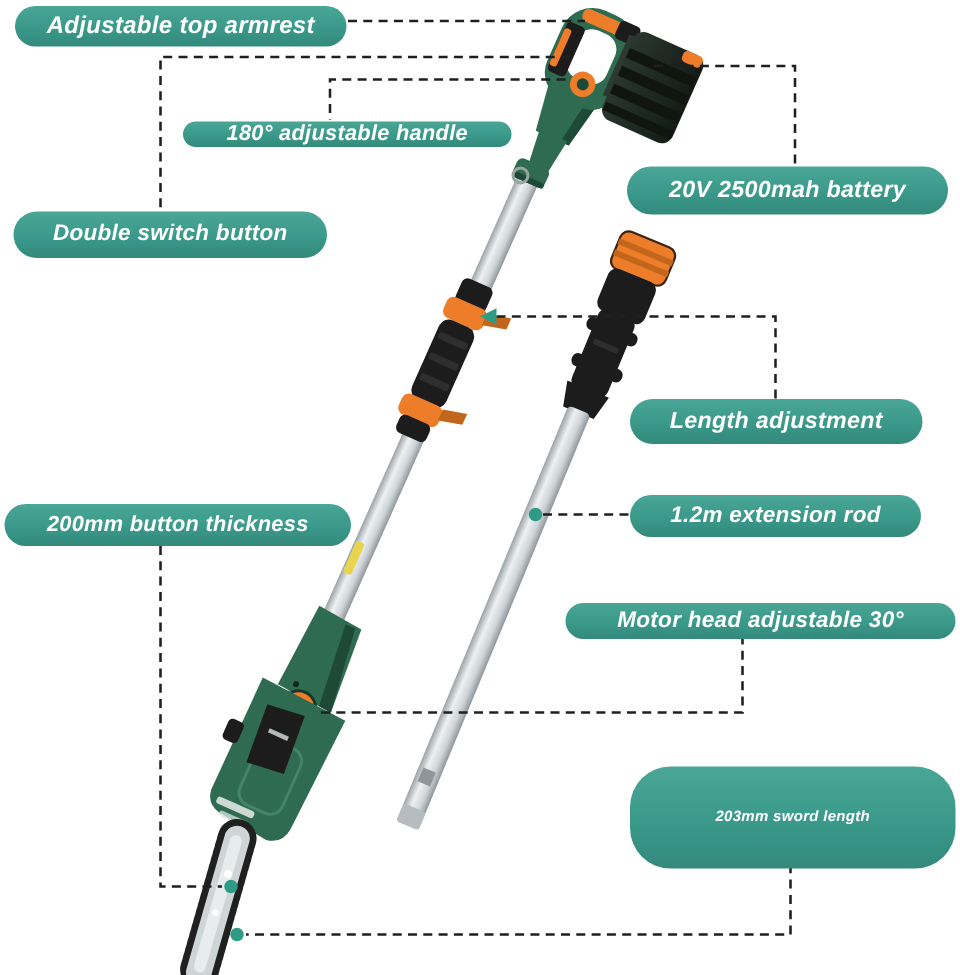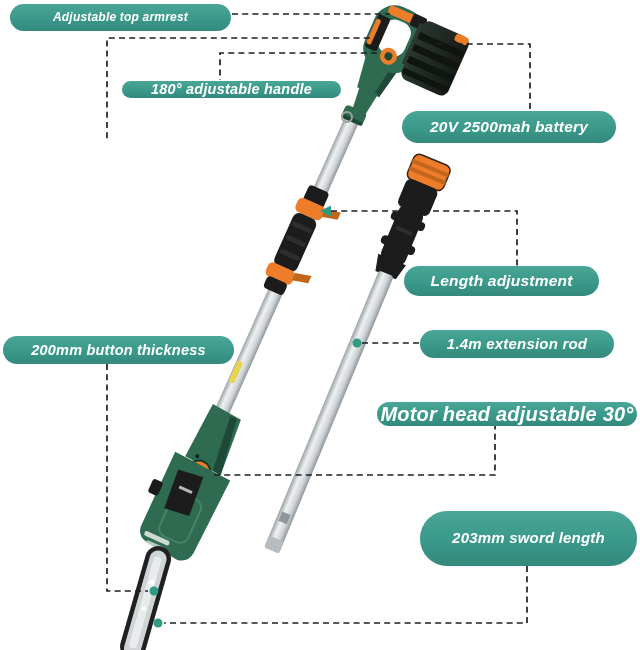--- a/index.html
+++ b/index.html
@@ -16,29 +16,29 @@
     display:flex;align-items:center;justify-content:center;
     background:linear-gradient(180deg, var(--pill-light,#4aa697) 0%, var(--pill,#3a998a) 55%, var(--pill-dark,#33897c) 100%);
     color:var(--pill-text,#ffffff);
     font-weight:bold;font-style:italic;
     white-space:nowrap;
     text-align:center;
     letter-spacing:.2px;
     line-height:1.25;
   }
   .pill span{display:block;}
-  .p1{left:10px;top:4px;width:221px;height:27px;border-radius:14px;font-size:12px;}
+  .p1{left:10px;top:4px;width:221px;height:27px;border-radius:14px;font-size:16px;}
   .p2{left:122px;top:81px;width:219px;height:17px;border-radius:15px;font-size:14.5px;}
   .p3{left:9px;top:141px;width:209px;height:31px;border-radius:16px;font-size:15px;}
-  .p4{left:402px;top:111px;width:214px;height:32px;border-radius:16px;font-size:15.5px;}
-  .p5{left:404px;top:266px;width:195px;height:30px;border-radius:15px;font-size:15.5px;text-align:center;}
+  .p4{left:418px;top:111px;width:214px;height:32px;border-radius:16px;font-size:15.5px;}
+  .p5{left:420px;top:266px;width:195px;height:30px;border-radius:15px;font-size:15.5px;text-align:center;}
   .p6{left:420px;top:330px;width:194px;height:28px;border-radius:14px;font-size:15px;}
   .p7{left:3px;top:336px;width:231px;height:28px;border-radius:14px;font-size:14.5px;}
-  .p8{left:377px;top:402px;width:260px;height:24px;border-radius:12px;font-size:20px;}
-  .p9{left:420px;top:511px;width:217px;height:55px;border-radius:27px;font-size:15px;flex-direction:column;}
+  .p8{left:377px;top:402px;width:260px;height:24px;border-radius:12px;font-size:15px;}
+  .p9{left:420px;top:511px;width:217px;height:68px;border-radius:27px;font-size:10px;flex-direction:column;}
 
   
   .dashline{fill:none;stroke:var(--dash,#1f1f1f);stroke-width:1.7;stroke-dasharray:6 4.2;}
   .marker{fill:var(--marker,#2f9b85);}
   .green{fill:var(--machine-green,#2e6b50);}
   .green-dk{fill:var(--machine-green-dark,#1f4937);}
   .orange{fill:var(--accent-orange,#ee7d2a);}
   .orange-dk{fill:var(--accent-orange-dark,#c2661c);}
   .blackpart{fill:var(--part-black,#1c1c1c);}
   .blackpart2{fill:#2e2e2e;}
@@ -177,28 +177,31 @@
       <circle class="marker" cx="158" cy="623" r="4.5"></circle>
     </g>
   </svg>
 
   <div class="pill p1">
     <span>Adjustable top armrest</span>
   </div>
   <div class="pill p2">
     <span>180° adjustable handle</span>
   </div>
+  <div class="pill p3">
+    <span>Double switch button</span>
+  </div>
   <div class="pill p4">
     <span>20V 2500mah battery</span>
   </div>
   <div class="pill p5">
     <span>Length adjustment</span>
   </div>
   <div class="pill p6">
-    <span>1.4m extension rod</span>
+    <span>1.2m extension rod</span>
   </div>
   <div class="pill p7">
     <span>200mm button thickness</span>
   </div>
   <div class="pill p8">
     <span>Motor head adjustable 30°</span>
   </div>
   <div class="pill p9">
     <span>203mm sword length</span>
   </div>

